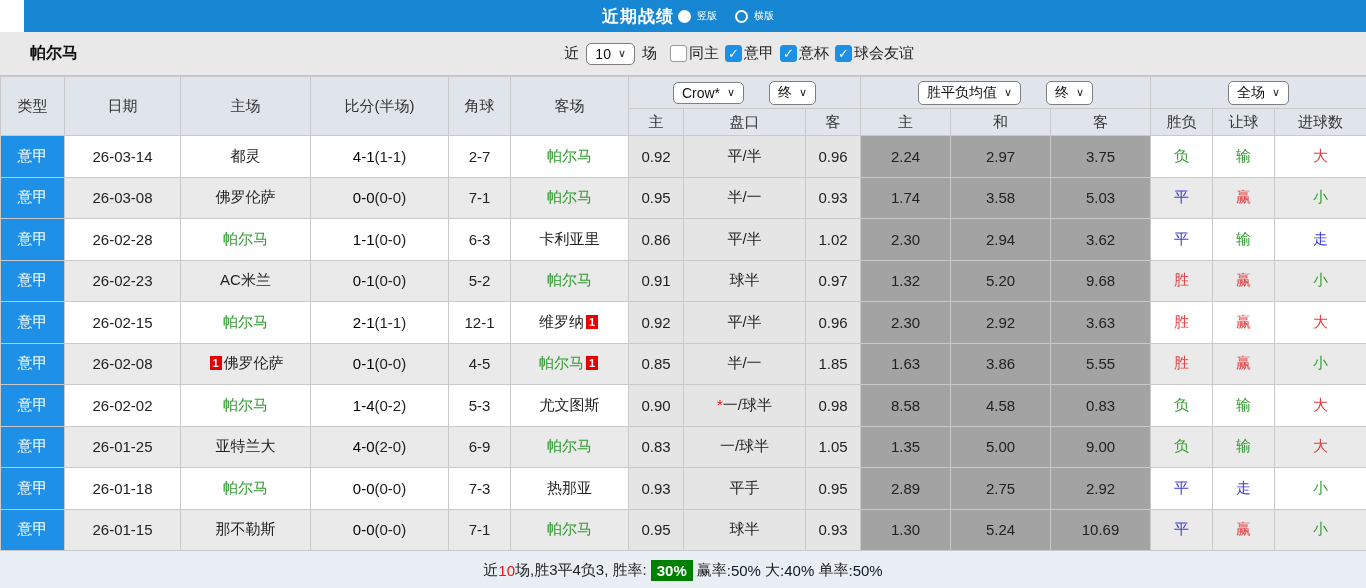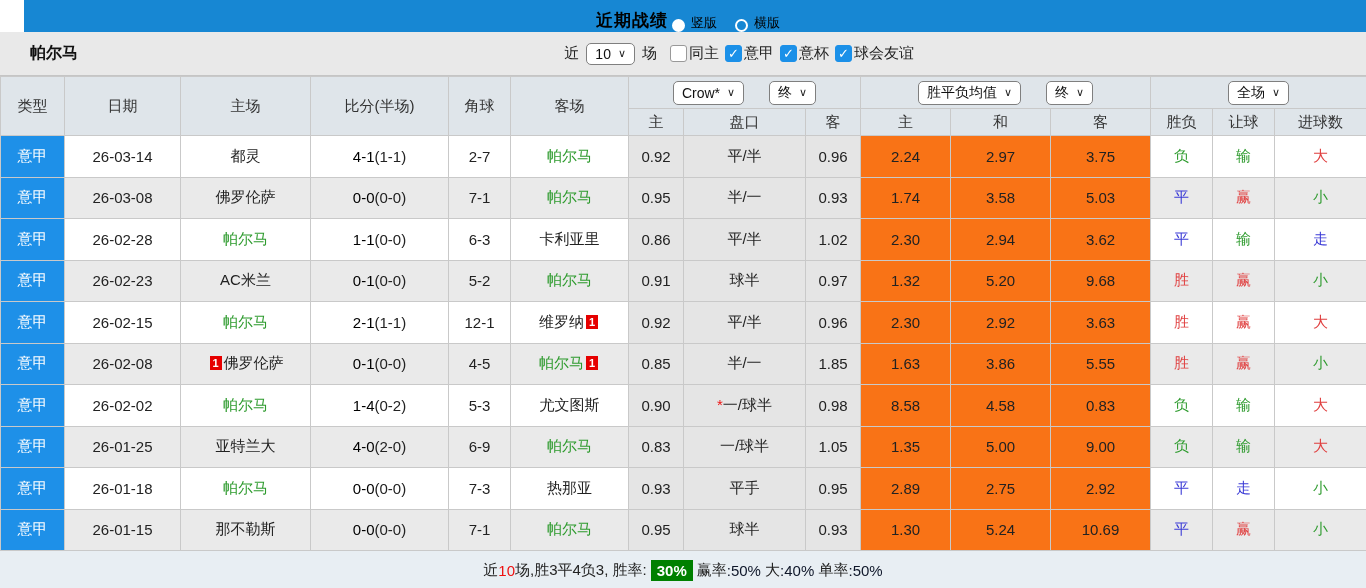--- a/index.html
+++ b/index.html
@@ -1,51 +1,51 @@
 <!DOCTYPE html>
 <html><head>
 <meta charset="utf-8">
 <style>
   * { box-sizing: border-box; margin: 0; padding: 0; }
   html,body { width: 1366px; height: 588px; }
   body { font-family: "Liberation Sans", "DejaVu Sans", sans-serif; background: #fff; }
   .app { width: 1366px; height: 588px; display: flex; flex-direction: column; overflow: hidden; }
 
   
-  .topbar { height: 32px; background: #1787d3; display: flex; align-items: flex-end; justify-content: center; color: #000000; flex: 0 0 32px; margin-left: 24px; }
+  .topbar { height: 32px; background: #1787d3; display: flex; align-items: center; justify-content: center; color: #ffffff; flex: 0 0 32px; margin-left: 24px; }
   .topbar .title { font-weight: bold; font-size: 17px; letter-spacing: 1px; }
   .radio { width: 13px; height: 13px; border-radius: 50%; border: 2px solid #fff; display: inline-block; margin: 0 6px 0 4px; cursor: pointer; }
   .radio.sel { background: #fff; }
-  .topbar .opt { font-size: 13px; margin-right: 14px; cursor: pointer; }
+  .topbar .opt { font-size: 10px; margin-right: 14px; cursor: pointer; }
 
   
   .filterbar { height: 44px; background: #e9e9e9; display: flex; align-items: center; font-size: 15px; color: #222; border-bottom: 1px solid #c5c5c5; flex: 0 0 44px; }
   .teamname { font-weight: bold; font-size: 16px; margin-left: 30px; color: #111; }
   .controls { margin-left: auto; margin-right: 452px; display: flex; align-items: center; gap: 7px; white-space: nowrap; }
   .selectbox { background: #fff; border: 1px solid #7f7f7f; border-radius: 5px; padding: 2px 8px; font-size: 14px; display: inline-flex; align-items: center; gap: 7px; color: #111; cursor: pointer; }
   .chev { font-size: 11px; color: #222; }
   .cbgroup { display: flex; align-items: center; }
   .checkbox { width: 17px; height: 17px; border: 1px solid #999; border-radius: 3px; background: #fff; display: inline-block; text-align: center; line-height: 16px; font-size: 13px; cursor: pointer; margin: 0 2px 0 6px; }
   .checkbox.on { background: #1b90e8; border-color: #1b90e8; color: #fff; font-weight: bold; }
   .cblabel { cursor: pointer; }
 
   
   table { border-collapse: collapse; table-layout: fixed; width: 1366px; font-size: 15px; color: #222; }
   th, td { border: 1px solid #c9c9c9; text-align: center; padding: 0; overflow: hidden; white-space: nowrap; }
   thead th { background: #dfe5ea; font-weight: normal; color: #333; }
   .hdr-top th { height: 32px; }
   .hdr-sub th { height: 27px; }
   .sel-cell { padding: 2px 0; }
-  .sel-wrap { display: flex; justify-content: center; gap: 25px; }
+  .sel-wrap { display: flex; align-items: center; justify-content: center; gap: 25px; }
   tbody td { height: 41.5px; background: #fff; }
   tbody tr.alt td { background: #eaeaea; }
   tbody td.type { background: #1e90e8; color: #fff; }
   tbody tr.alt td.type { background: #1e90e8; }
   tbody td.cream, tbody tr.alt td.cream { background: #e5e5e5; }
-  tbody td.lblue, tbody tr.alt td.lblue { background: #f97316; }
+  tbody td.lblue, tbody tr.alt td.lblue { background: #a3a3a3; }
   .tg { color: #2e9b2e; }
   .sr { color: #000000; text-align: right; }
   .star { color: #ee1111; }
   .card { display: inline-block; background: #e60000; color: #fff; font-size: 11px; font-weight: bold; line-height: 14px; min-width: 12px; height: 14px; margin: 0 2px; vertical-align: 1px; }
   .c-red { color: #e04040; }
   .c-green { color: #2e9b2e; }
   .c-blue { color: #3a3ad6; }
 
   
   .footer { flex: 1; background: #e8eef3; display: flex; align-items: center; justify-content: center; font-size: 15px; color: #222; white-space: pre; }

